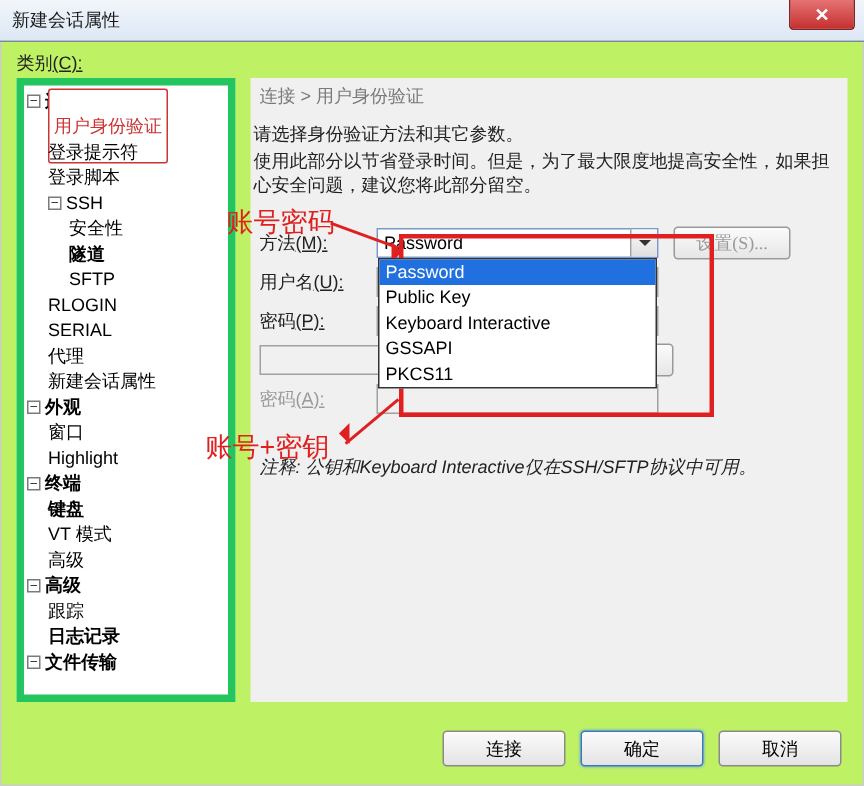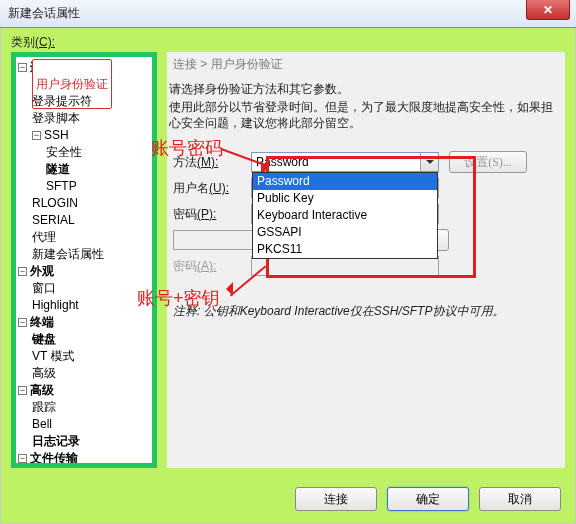--- a/index.html
+++ b/index.html
@@ -104,21 +104,20 @@
       <li><span class="tog">−</span><span class="lbl bold">终端</span>
         <ul style="padding-left:14px">
           <li><span class="lbl bold">键盘</span></li>
           <li><span class="lbl">VT 模式</span></li>
           <li><span class="lbl">高级</span></li>
         </ul>
       </li>
       <li><span class="tog">−</span><span class="lbl bold">高级</span>
         <ul style="padding-left:14px">
           <li><span class="lbl">跟踪</span></li>
-          <li><span class="lbl">Bell</span></li>
           <li><span class="lbl bold">日志记录</span></li>
         </ul>
       </li>
       <li><span class="tog">−</span><span class="lbl bold">文件传输</span>
         
       </li>
     </ul>
   </div>
 
   <div class="panel">

